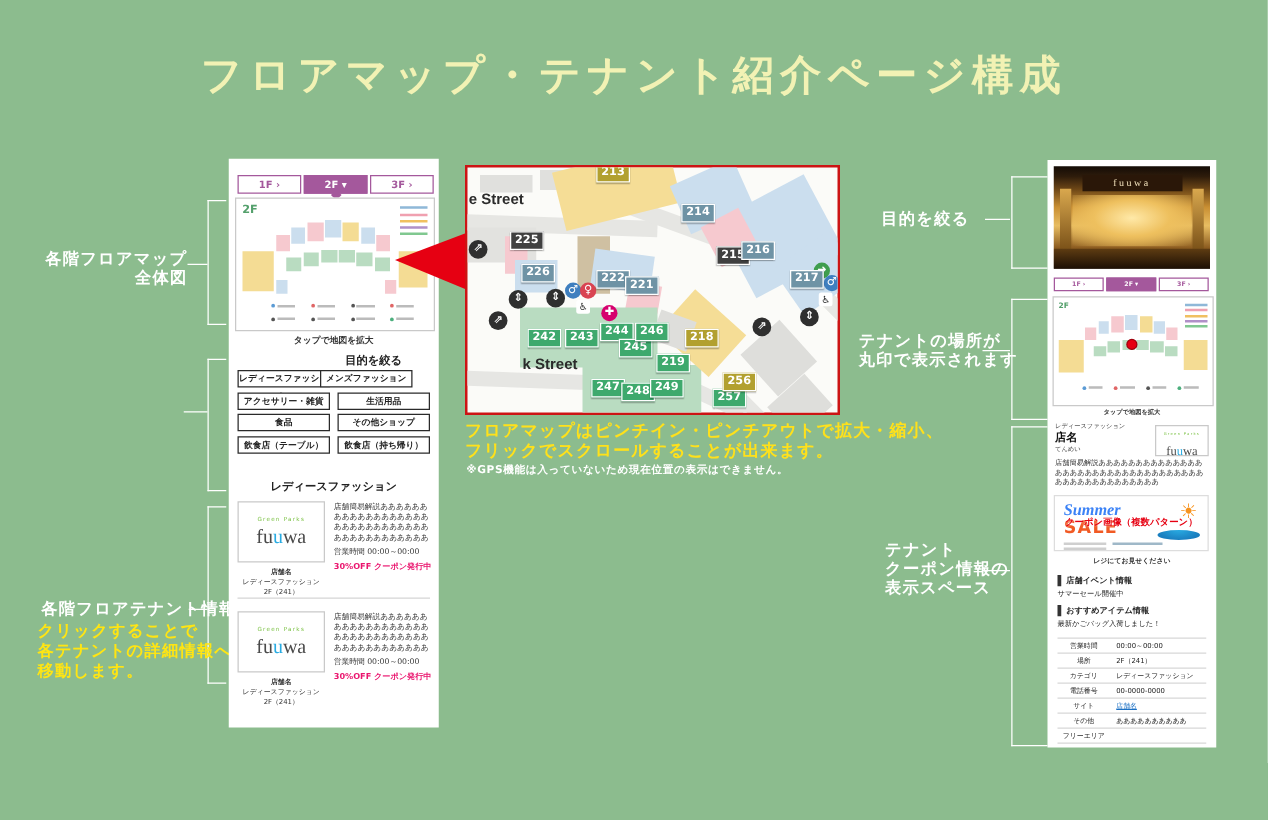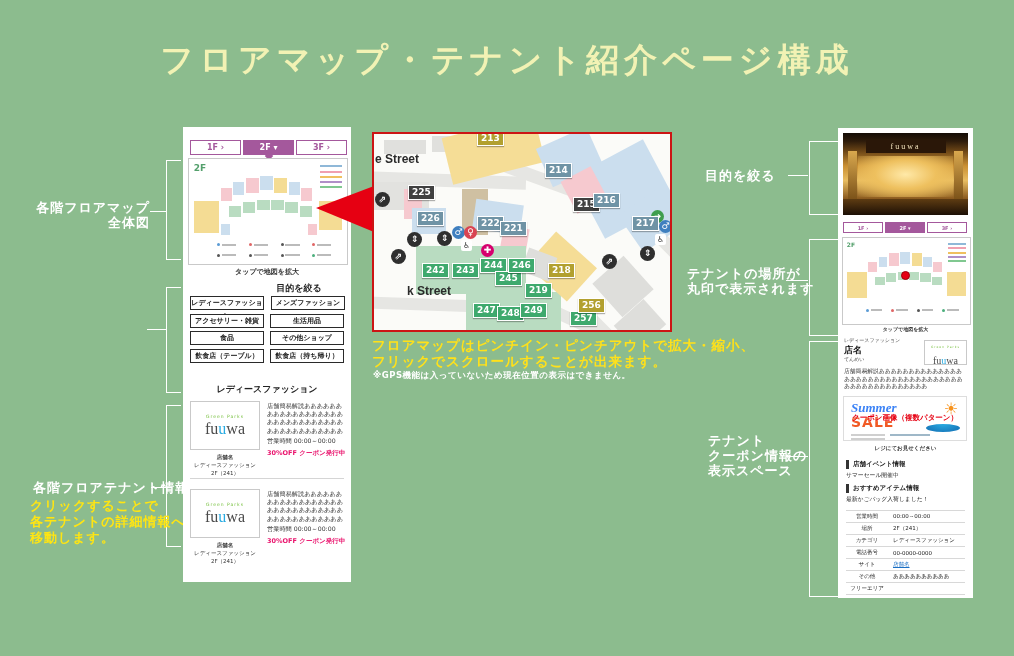--- a/index.html
+++ b/index.html
@@ -174,21 +174,21 @@
         <span class="mm-leg" style="left:41%;top:90.5%;"></span>
       <span class="mm-dot" style="left:58%;top:90%;background:#555555;"></span>
         <span class="mm-leg" style="left:61%;top:90.5%;"></span>
       <span class="mm-dot" style="left:78%;top:90%;background:#4CAF7D;"></span>
         <span class="mm-leg" style="left:81%;top:90.5%;"></span>
     </div>
     <div class="tap-caption" style="top:140px;font-size:7px;">タップで地図を拡大</div>
 
     <div class="abs" style="left:0;top:155px;width:100%;text-align:center;font-size:9px;font-weight:bold;color:#222;padding-left:32px;">目的を絞る</div>
     <div class="cat-btn" style="left:7px;top:169px;">レディースファッション</div>
-    <div class="cat-btn" style="left:88px;top:169px;">メンズファッション</div>
+    <div class="cat-btn" style="left:73px;top:169px;">メンズファッション</div>
     <div class="cat-btn" style="left:7px;top:187px;">アクセサリー・雑貨</div>
     <div class="cat-btn" style="left:87px;top:187px;">生活用品</div>
     <div class="cat-btn" style="left:7px;top:204px;">食品</div>
     <div class="cat-btn" style="left:87px;top:204px;">その他ショップ</div>
     <div class="cat-btn" style="left:7px;top:222px;">飲食店（テーブル）</div>
     <div class="cat-btn" style="left:87px;top:222px;">飲食店（持ち帰り）</div>
 
     <div class="abs" style="left:0;top:256px;width:100%;text-align:center;font-size:9px;font-weight:bold;color:#222;">レディースファッション</div>
 
     <div>
@@ -246,21 +246,21 @@
     <div class="blk" style="left:100px;top:68px;width:48px;height:30px;background:#CBDEEE;transform:rotate(8deg);"></div>
     <div class="blk" style="left:128px;top:93px;width:26px;height:22px;background:#F6C9CF;transform:rotate(10deg);"></div>
     <div class="blk" style="left:42px;top:112px;width:110px;height:48px;background:#B9DCC1;"></div>
     <div class="blk" style="left:92px;top:158px;width:95px;height:42px;background:#B9DCC1;"></div>
     <div class="blk" style="left:160px;top:110px;width:55px;height:45px;background:#F5DD96;transform:rotate(42deg);"></div>
     <div class="blk" style="left:150px;top:118px;width:30px;height:25px;background:#DEDEDB;transform:rotate(20deg);"></div>
     <div class="blk" style="left:228px;top:130px;width:42px;height:45px;background:#DEDEDB;transform:rotate(-42deg);"></div>
     <div class="blk" style="left:246px;top:174px;width:40px;height:34px;background:#DEDEDB;transform:rotate(-42deg);"></div>
 
     <div class="street" style="left:1px;top:18px;">e Street</div>
-    <div class="street" style="left:1px;top:150px;padding-left:32px;">k Street</div>
+    <div class="street" style="left:12px;top:150px;padding-left:32px;">k Street</div>
 
     <span class="micon blk15" style="left:1px;top:58px;">⇗</span>
     <span class="micon blk15" style="left:17px;top:115px;">⇗</span>
     <span class="micon blk15" style="left:33px;top:98px;">⇕</span>
     <span class="micon blk15" style="left:63px;top:97px;">⇕</span>
     <span class="micon c13" style="left:78px;top:92px;background:#3F7FBF;">♂</span>
     <span class="micon c13" style="left:90px;top:92px;background:#D94452;">♀</span>
     <span class="sq11" style="left:87px;top:106px;">♿</span>
     <span class="micon c13" style="left:107px;top:110px;background:#D6006E;">✚</span>
     <span class="micon blk15" style="left:228px;top:120px;">⇗</span>

